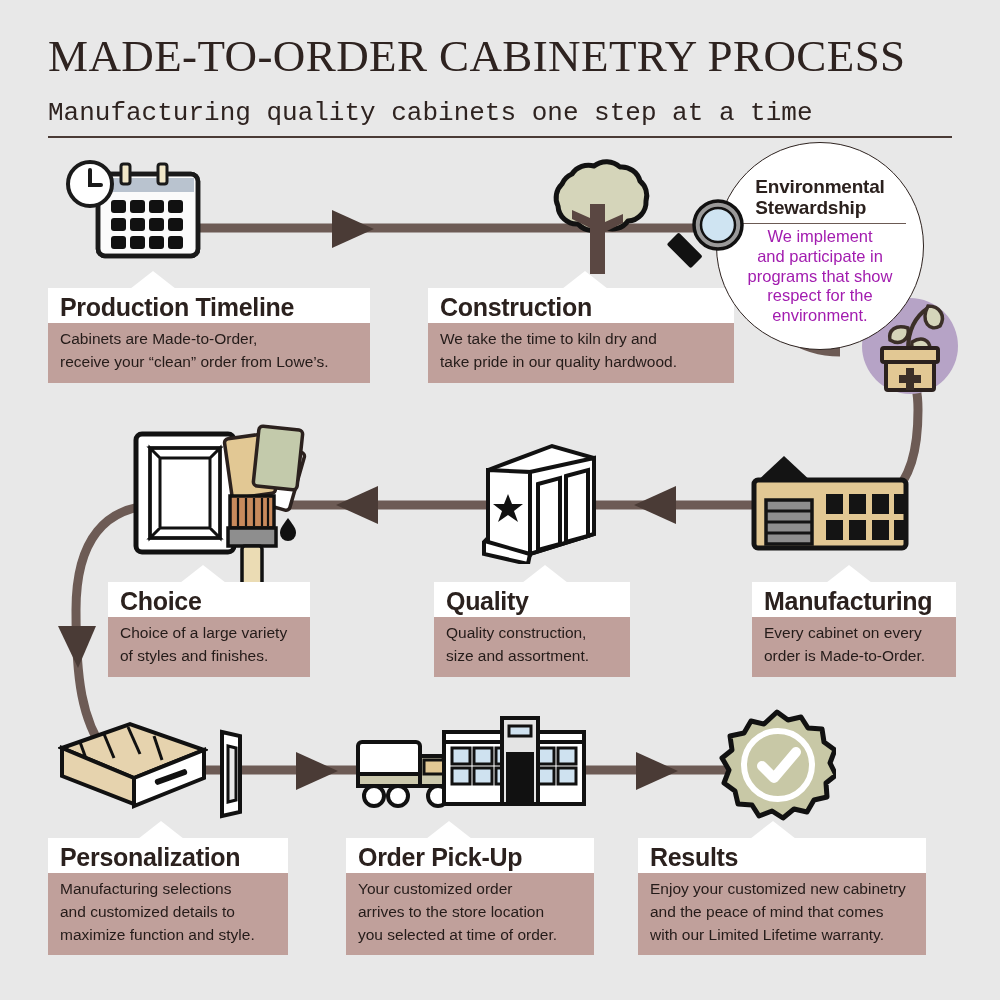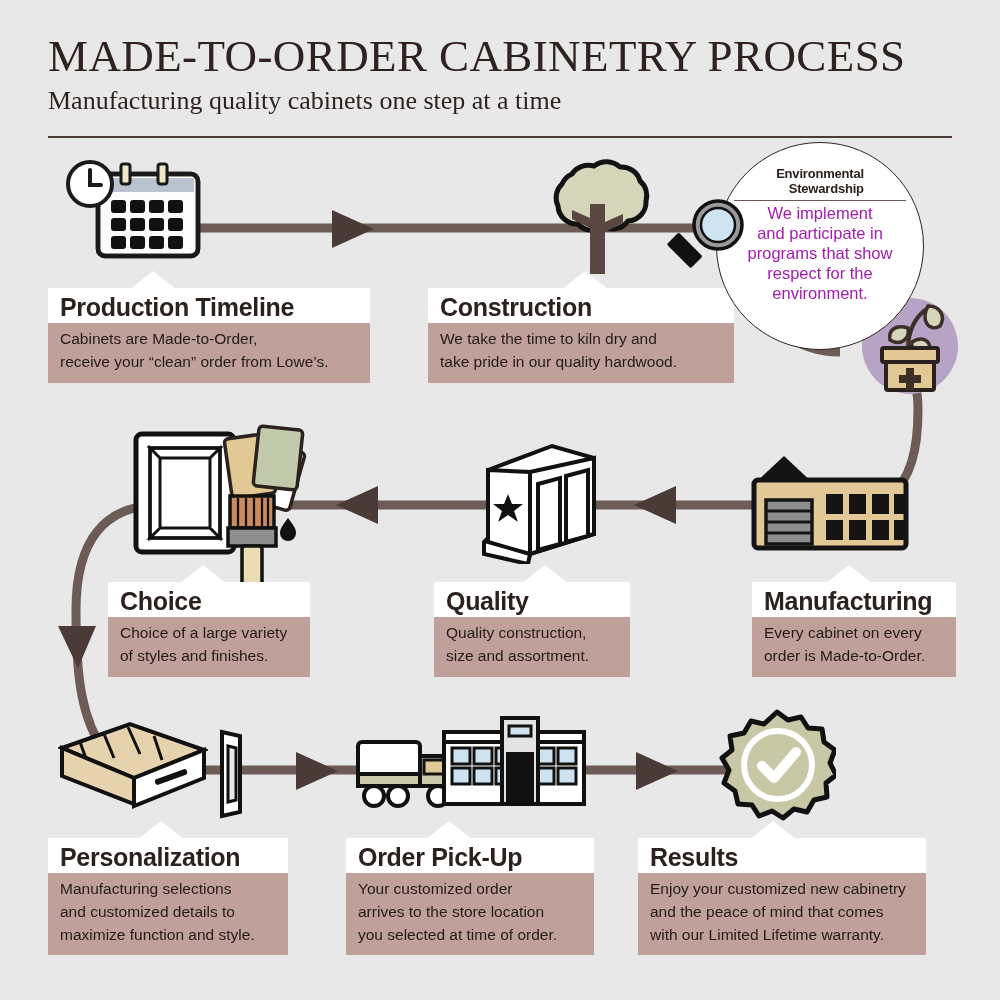--- a/index.html
+++ b/index.html
@@ -13,22 +13,22 @@
   #stage{position:absolute;left:0;top:0;width:1000px;height:1000px;}
 
   
   .hdr{position:absolute;left:48px;top:34px;width:904px;}
   .hdr-title{
     font-family:"Liberation Serif", serif;
     font-size:45px;letter-spacing:.4px;color:#2e2320;
     line-height:1;white-space:nowrap;
   }
   .hdr-sub{
-    font-family:Liberation Serif, serif;
-    font-size:26px;color:#2e2320;margin-top:9px;line-height:1;
+    font-family:Liberation Mono, monospace;
+    font-size:26px;color:#2e2320;margin-top:21px;line-height:1;
   }
   .hdr-rule{
     position:absolute;left:48px;top:136px;width:904px;height:2px;background:#4a3b36;
   }
 
   
   #flow{position:absolute;left:0;top:0;width:1000px;height:1000px;}
 
   
   .card{position:absolute;}
@@ -59,22 +59,22 @@
   }
 
   
   .circle{
     position:absolute;left:716px;top:142px;width:208px;height:208px;
     border-radius:50%;background:#fff;border:1.6px solid #2e2320;
     box-sizing:border-box;z-index:6;
     display:flex;flex-direction:column;align-items:center;
   }
   .circle .c-title{
-    font-size:13px;font-weight:bold;color:#2b211e;text-align:right;
-    line-height:1.12;margin-top:24px;letter-spacing:-.2px;
+    font-size:19px;font-weight:bold;color:#2b211e;text-align:left;
+    line-height:1.12;margin-top:33px;letter-spacing:-.2px;
   }
   .circle .c-rule{width:172px;height:1.4px;background:#6b5a54;margin:4px 0 3px 0;}
   .circle .c-body{
     font-size:16.5px;color:#a21caf;text-align:center;line-height:1.2;
     padding:0 18px;
   }
 
   
   .icon{position:absolute;}
 </style>

